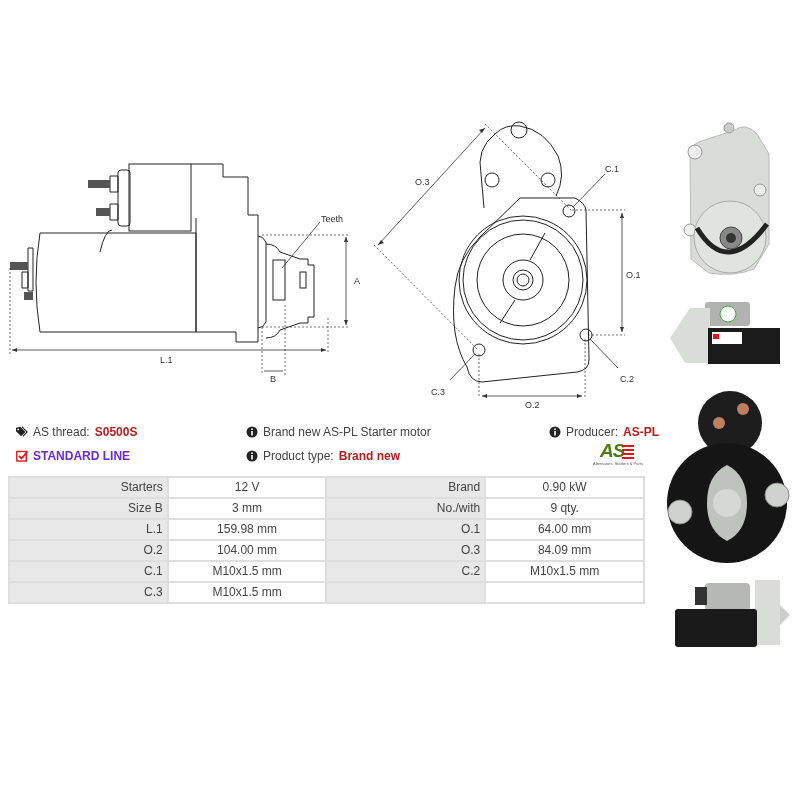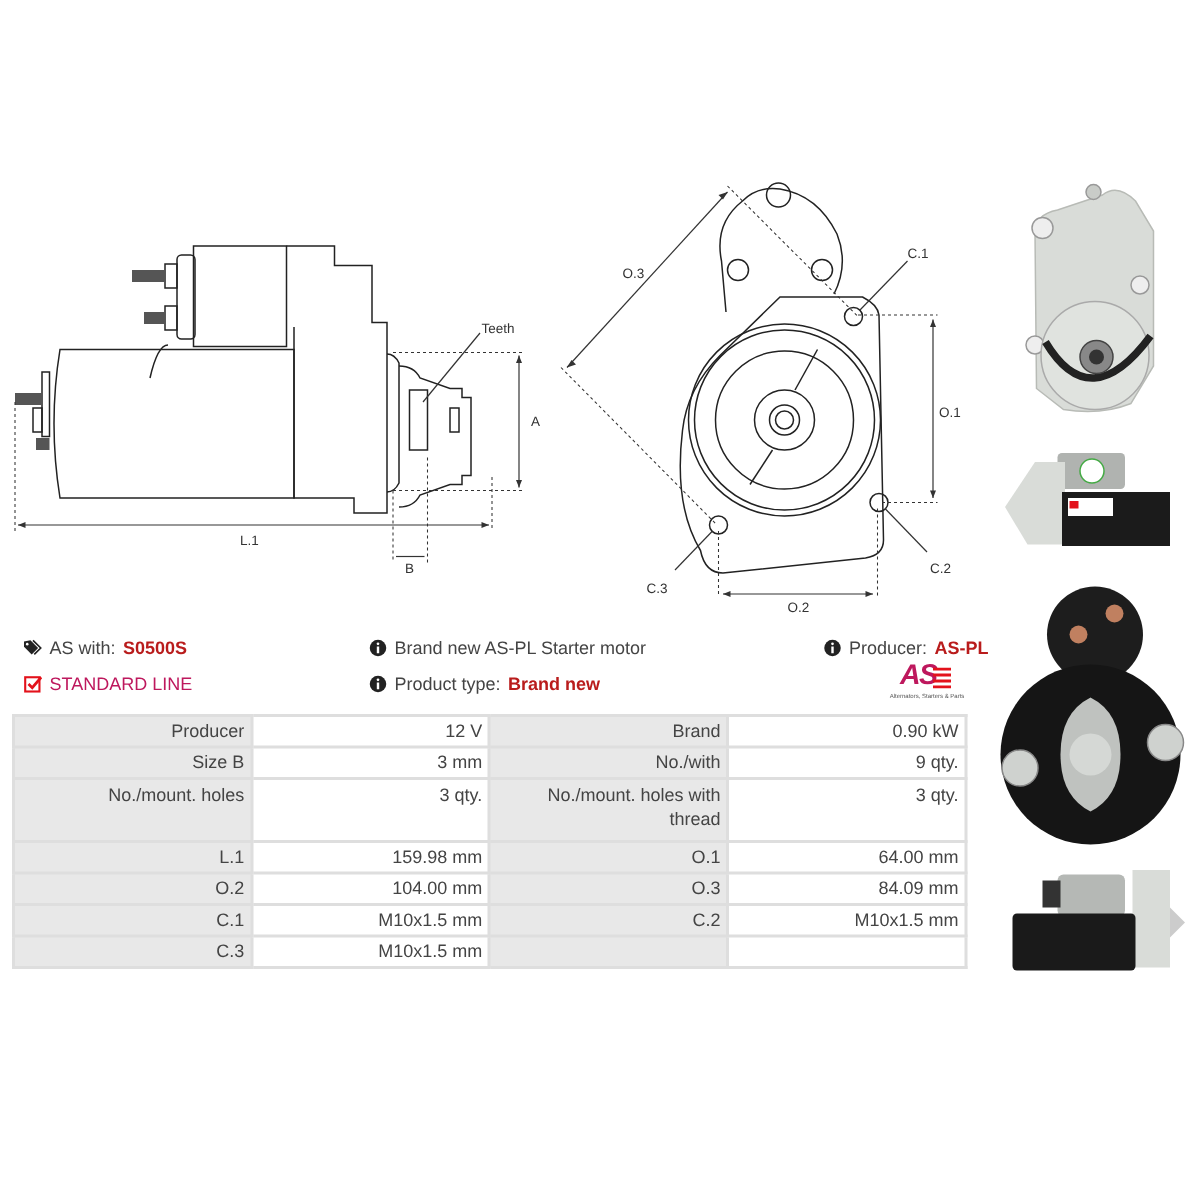--- a/index.html
+++ b/index.html
@@ -2,25 +2,25 @@
 <html><head>
 <meta charset="utf-8">
 <style>
   html, body { margin:0; padding:0; background:#ffffff; }
   body { width:800px; height:800px; position:relative; overflow:hidden; font-family:"Liberation Sans", sans-serif; color:#333; }
   .abs { position:absolute; }
   svg text { font-family:"Liberation Sans", sans-serif; fill:#333; }
   .info { position:absolute; font-size:12px; color:#444; display:flex; align-items:center; gap:5px; white-space:nowrap; }
   .info b { color:#b91c1c; font-weight:bold; }
   .info .ico { display:inline-flex; width:12px; height:12px; align-items:center; justify-content:center; }
-  .std { color:#be185d; font-weight:normal;align-items:center; }
+  .std { color:#6d28d9; font-weight:bold;align-items:center; }
   table.spec { position:absolute; left:8px; top:476px; width:637px; border-collapse:collapse; font-size:12px; color:#444; }
   table.spec td { border:2px solid #dedede; padding:0 4px; text-align:right; vertical-align:top; height:19px; line-height:19px; }
   table.spec td.lbl { background:#e8e8e8; width:150px; }
-  table.spec td.val { background:#ffffff; width:150px; }
+  table.spec td.val { background:#ffffff; width:150px;text-align:center; }
   table.spec tr.tall td { height:38px; line-height:16px; padding-top:2px; }
   .photo { position:absolute; }
 </style>
 </head>
 <body>
 
 <svg class="abs" style="left:0;top:150px" width="360" height="240" viewBox="0 0 360 240">
   <g fill="none" stroke="#222" stroke-width="1">
 
     <rect x="129" y="14" width="62" height="67"></rect>
@@ -165,21 +165,21 @@
 </svg>
 
 <div class="info" style="left:16px;top:425px">
   <span class="ico">
     <svg width="14" height="12" viewBox="0 0 14 12">
         <path d="M0 1 v4 l6 6 l5 -5 l-6 -6 z" fill="#222"></path>
         <circle cx="2.5" cy="3" r="1" fill="#fff"></circle>
         <path d="M7 0 l6 6 l-5 5" fill="none" stroke="#222" stroke-width="1.3"></path>
       </svg>
   </span>
-  <span>AS with:</span>
+  <span>AS thread:</span>
   <b>S0500S</b>
 </div>
 <div class="info std" style="left:16px;top:449px">
   <span class="ico">
     <svg width="12" height="12" viewBox="0 0 12 12">
         <rect x="0.8" y="1.5" width="9.5" height="9.5" fill="none" stroke="#e3121b" stroke-width="1.4"></rect>
         <path d="M3 6 l2.5 2.5 l6 -7" fill="none" stroke="#e3121b" stroke-width="1.8"></path>
       </svg>
   </span>
   <span>STANDARD LINE</span>
@@ -211,53 +211,47 @@
         <circle cx="6" cy="6" r="5.5" fill="#222"></circle>
         <rect x="5.2" y="5" width="1.6" height="4.5" fill="#fff"></rect>
         <circle cx="6" cy="3.2" r="0.9" fill="#fff"></circle>
       </svg>
   </span>
   <span>Producer:</span>
   <b>AS-PL</b>
 </div>
 <div class="abs" style="left:586px;top:443px;width:64px;height:26px;text-align:center">
   <div style="position:relative;height:18px">
-    <span style="position:absolute;left:14px;top:-3px;font-size:19px;font-weight:bold;font-style:italic;color:#be185d;letter-spacing:-1px">AS</span>
+    <span style="position:absolute;left:14px;top:-3px;font-size:19px;font-weight:bold;font-style:italic;color:#4d7c0f;letter-spacing:-1px">AS</span>
     <svg style="position:absolute;left:36px;top:2px" width="12" height="14" viewBox="0 0 12 14">
         <g fill="#e3121b">
           <rect x="0" y="0" width="12" height="2"></rect>
           <rect x="0" y="4" width="12" height="2"></rect>
           <rect x="0" y="8" width="12" height="2"></rect>
           <rect x="0" y="12" width="12" height="2"></rect>
         </g>
       </svg>
   </div>
   <div style="font-size:4px;color:#555;white-space:nowrap;line-height:6px">Alternators, Starters &amp; Parts</div>
 </div>
 
 <table class="spec">
   <tbody>
       <tr>
-    <td class="lbl">Producer</td>
+    <td class="lbl">Starters</td>
     <td class="val">12 V</td>
     <td class="lbl">Brand</td>
     <td class="val">0.90 kW</td>
   </tr>
   <tr>
     <td class="lbl">Size B</td>
     <td class="val">3 mm</td>
     <td class="lbl">No./with</td>
     <td class="val">9 qty.</td>
   </tr>
-  <tr class="tall">
-    <td class="lbl">No./mount. holes</td>
-    <td class="val">3 qty.</td>
-    <td class="lbl">No./mount. holes with thread</td>
-    <td class="val">3 qty.</td>
-  </tr>
   <tr>
     <td class="lbl">L.1</td>
     <td class="val">159.98 mm</td>
     <td class="lbl">O.1</td>
     <td class="val">64.00 mm</td>
   </tr>
   <tr>
     <td class="lbl">O.2</td>
     <td class="val">104.00 mm</td>
     <td class="lbl">O.3</td>

